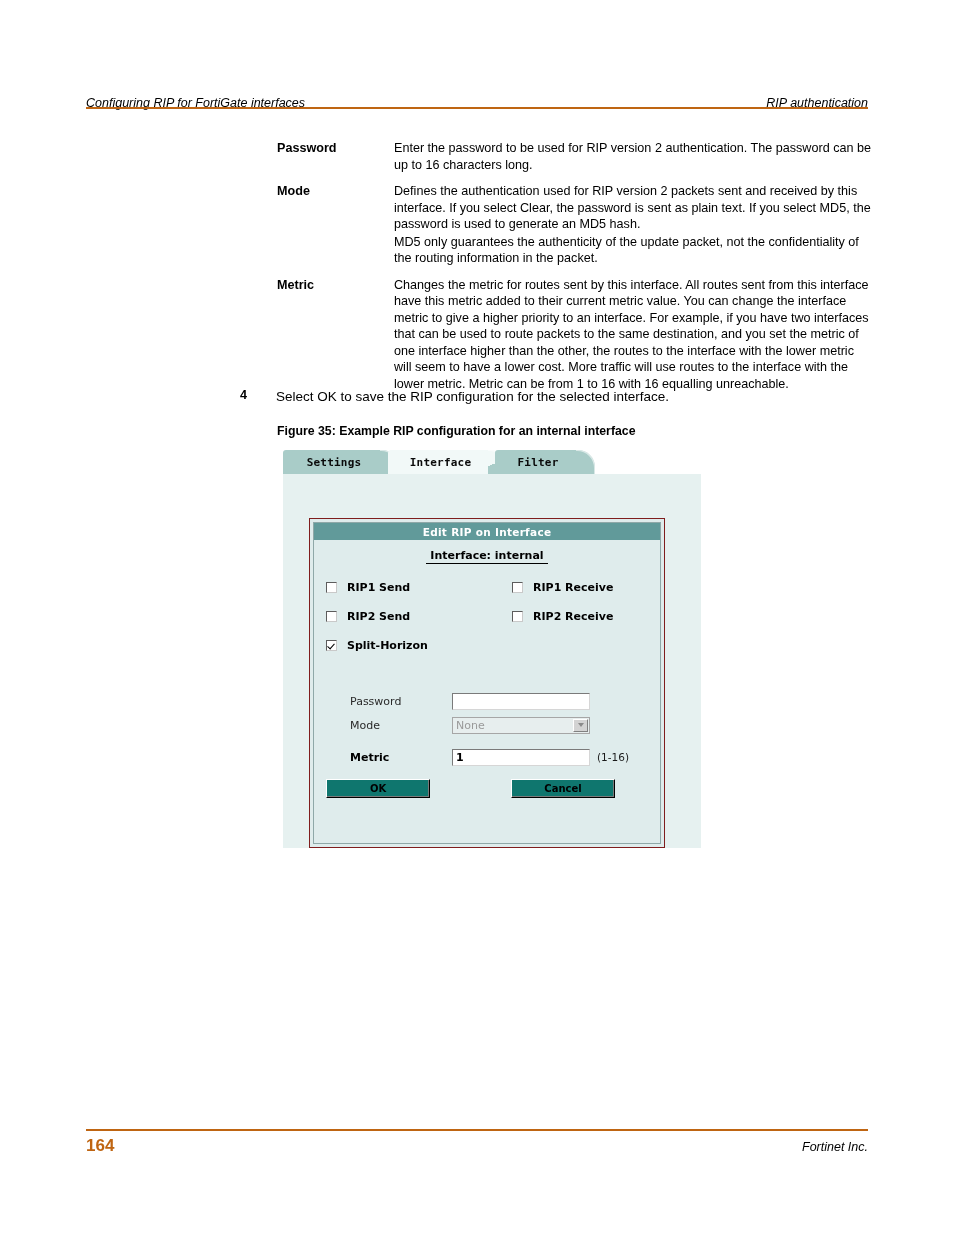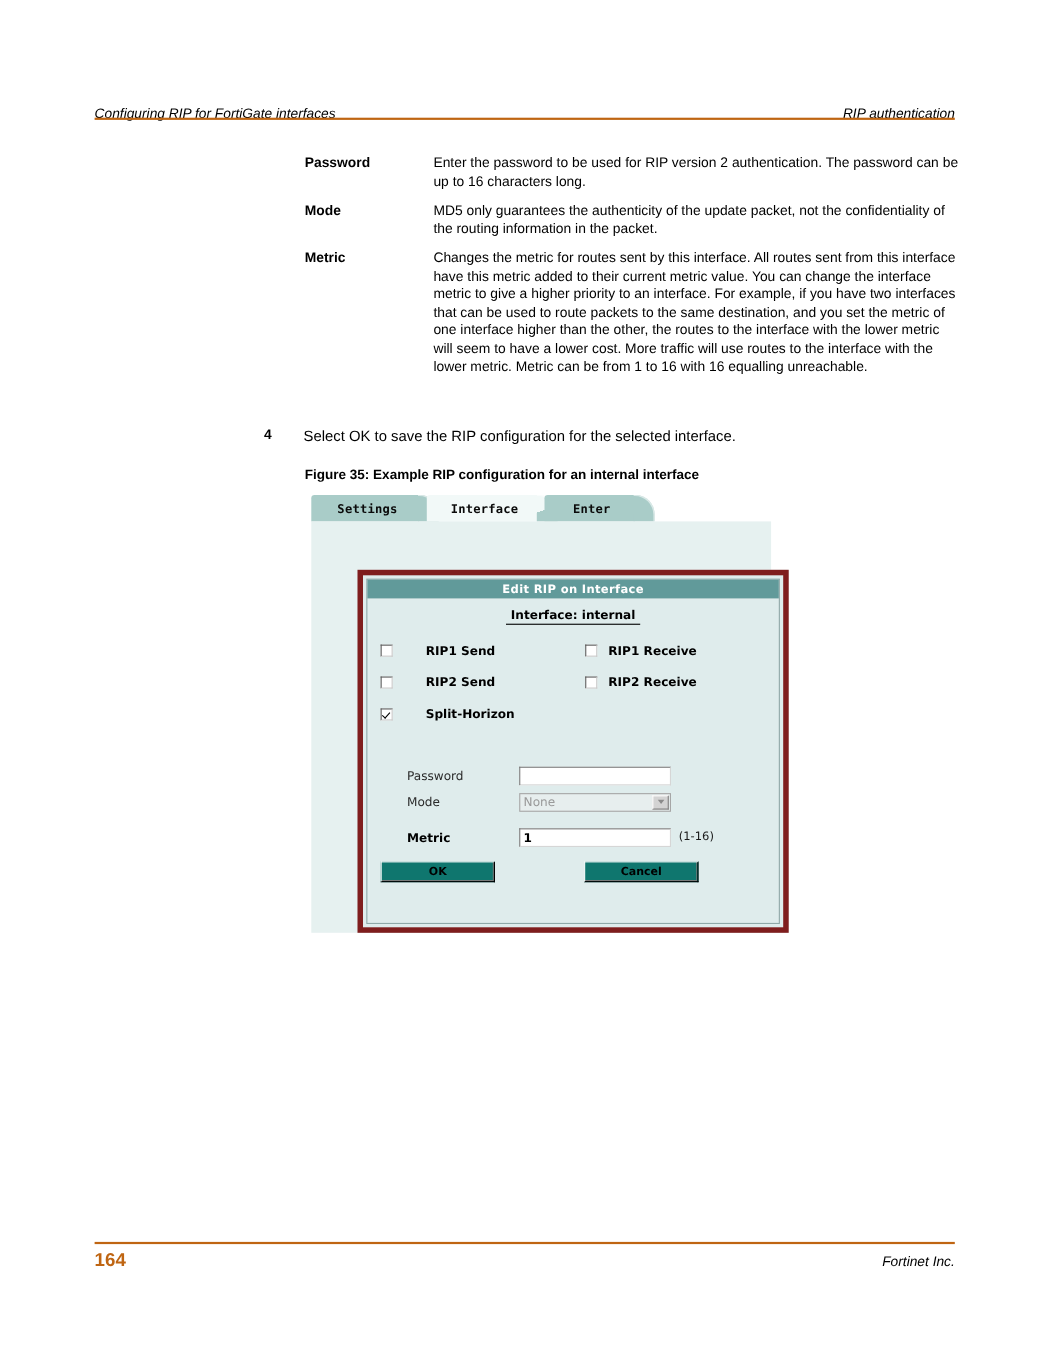--- a/index.html
+++ b/index.html
@@ -166,26 +166,25 @@
     height: 374px;
     background: #e6f1f0;
     box-sizing: border-box;
   }
 
   
   .dialog {
     position: absolute;
     left: 26px;
     top: 44px;
-    width: 392px;
+    width: 356px;
     height: 330px;
     background: #dfecec;
-    border: 5px solid #7f1d1d;
-    box-sizing: border-box;
-    margin-left: 16px;
+    border: 1px solid #7f1d1d;
+    box-sizing: border-box;
   }
   .dialog-inner {
     position: absolute;
     left: 3px;
     top: 3px;
     right: 3px;
     bottom: 3px;
     border: 1px solid #8fa8a8;
     box-sizing: border-box;
   }
@@ -230,21 +229,21 @@
   }
   .chk-row {
     display: flex;
     height: 29px;
     align-items: center;
   }
   .chk-cell {
     display: flex;
     align-items: center;
   }
-  .chk-cell.col1 { width: 186px; gap: 20px; }
+  .chk-cell.col1 { width: 186px; }
   .chk-box {
     width: 11px;
     height: 11px;
     background: #ffffff;
     border: 1px solid #5c5c5c;
     border-right-color: #c9c9c9;
     border-bottom-color: #c9c9c9;
     box-sizing: border-box;
     position: relative;
     flex: 0 0 11px;
@@ -426,20 +425,21 @@
   <div class="def-row">
     <div class="def-term">Password</div>
     <div class="def-desc">
       <p>Enter the password to be used for RIP version 2 authentication. The password can be up to 16 characters long.</p>
     </div>
   </div>
 
   <div class="def-row">
     <div class="def-term">Mode</div>
     <div class="def-desc">
+      <p>Defines the authentication used for RIP version 2 packets sent and received by this interface. If you select Clear, the password is sent as plain text. If you select MD5, the password is used to generate an MD5 hash.</p>
       <p>MD5 only guarantees the authenticity of the update packet, not the confidentiality of the routing information in the packet.</p>
     </div>
   </div>
 
   <div class="def-row">
     <div class="def-term">Metric</div>
     <div class="def-desc">
       <p>Changes the metric for routes sent by this interface. All routes sent from this interface have this metric added to their current metric value. You can change the interface metric to give a higher priority to an interface. For example, if you have two interfaces that can be used to route packets to the same destination, and you set the metric of one interface higher than the other, the routes to the interface with the lower metric will seem to have a lower cost. More traffic will use routes to the interface with the lower metric. Metric can be from 1 to 16 with 16 equalling unreachable.</p>
     </div>
   </div>
@@ -462,21 +462,21 @@
       <div class="tab-label">Settings</div>
     </div>
     <div class="tab active" style="left:105px; width:119px;">
       <div class="tab-body"></div>
       <div class="tab-slant"></div>
       <div class="tab-label">Interface</div>
     </div>
     <div class="tab" style="left:212px; width:100px;">
       <div class="tab-body"></div>
       <div class="tab-slant"></div>
-      <div class="tab-label">Enter</div>
+      <div class="tab-label">Filter</div>
     </div>
   </div>
 
   <div class="tab-under">
 
     <div class="dialog">
       <div class="dialog-inner">
 
         <div class="dialog-titlebar">Edit RIP on Interface</div>
 

